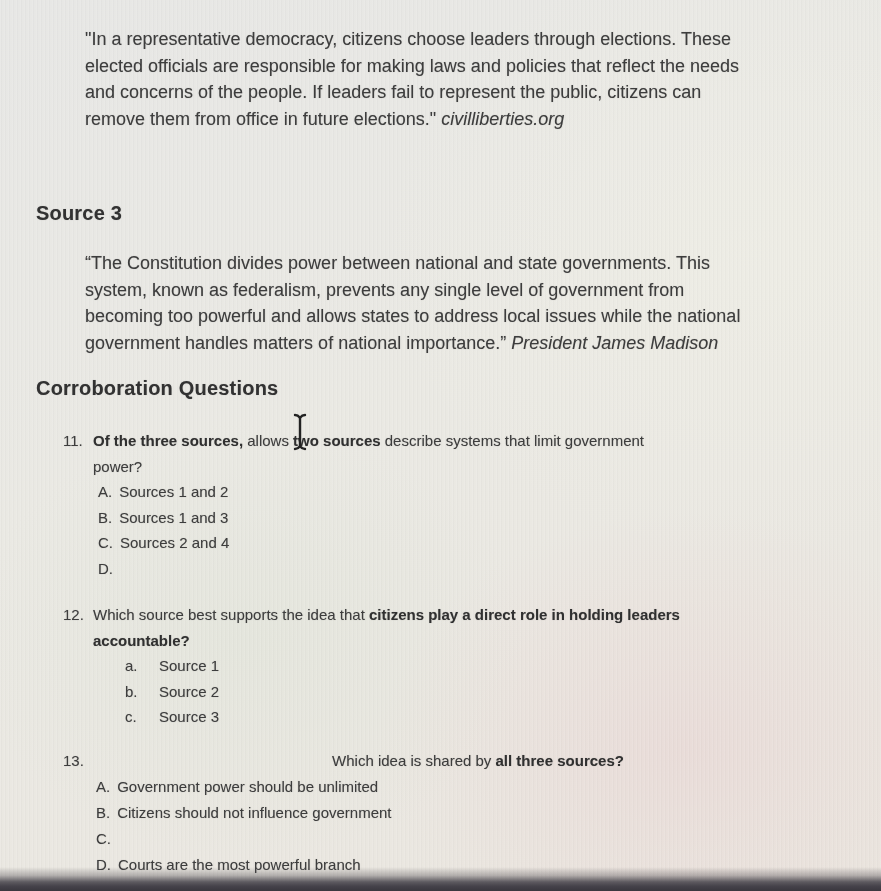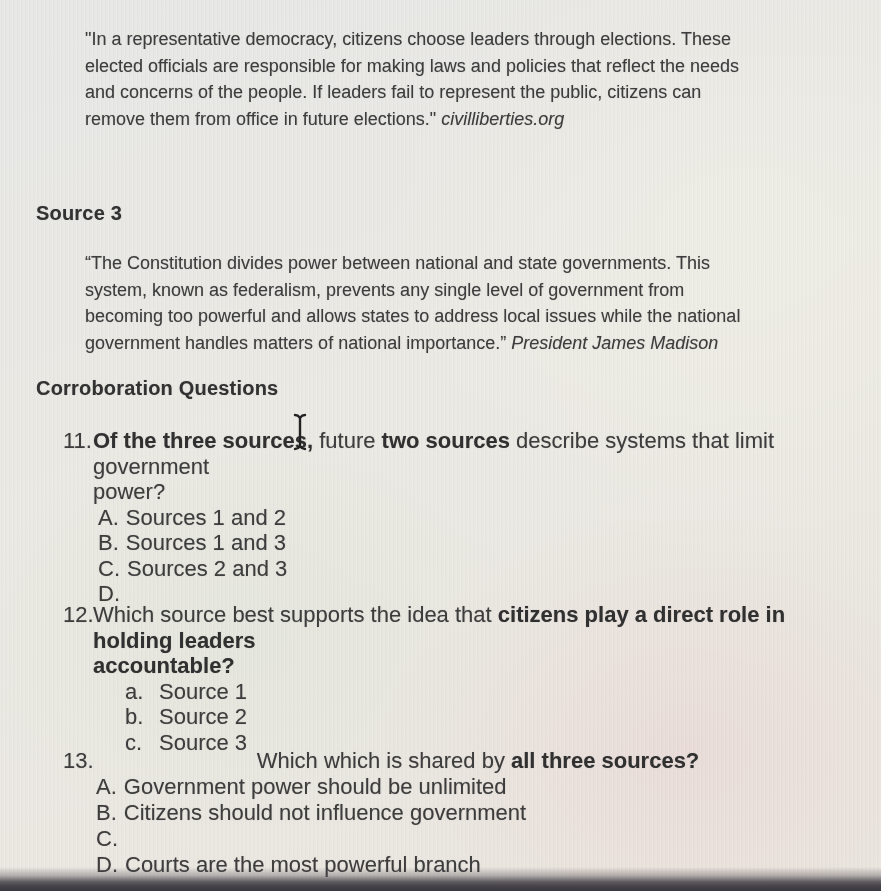--- a/index.html
+++ b/index.html
@@ -43,21 +43,21 @@
     line-height: 24px;
     font-weight: 700;
     color: #323232;
     letter-spacing: 0.2px;
   }
 
   .question {
     position: absolute;
     left: 63px;
     width: 800px;
-    font-size: 22px;
+    font-size: 15px;
   }
   .q11, .q12 { line-height: 25.5px; }
   .q13 { line-height: 26px; text-align: center; }
 
   .qnum { position: absolute; left: 0; top: 0; }
   .qtext { margin: 0 0 0 30px; white-space: pre-wrap; }
 
   .opts {}
   .q11 .opts { padding-left: 35px; }
   .q12 .opts { padding-left: 62px; }
@@ -106,34 +106,34 @@
 
   <p class="quote" style="top:250px"><span class="seg-normal">“The Constitution divides power between national and state governments. This
 system, known as federalism, prevents any single level of government from
 becoming too powerful and allows states to address local issues while the national
 government handles matters of national importance.” </span><span class="seg-italic">President James Madison</span></p>
 
   <h2 class="h" style="top:376px">Corroboration Questions</h2>
 
   <section class="question q11" style="top:428px">
     <span class="qnum">11.</span>
-    <p class="qtext"><span class="seg-bold">Of the three sources,</span><span class="seg-normal"> future </span><span class="seg-bold">two sources</span><span class="seg-normal"> describe systems that limit government
+    <p class="qtext"><span class="seg-bold">Of the three sources,</span><span class="seg-normal"> allows </span><span class="seg-bold">two sources</span><span class="seg-normal"> describe systems that limit government
 power?</span></p>
     <div class="opts">
         <div class="opt">
           <span class="opt-label">A.</span>
           <span class="opt-text">Sources 1 and 2</span>
         </div>
         <div class="opt">
           <span class="opt-label">B.</span>
           <span class="opt-text">Sources 1 and 3</span>
         </div>
         <div class="opt">
           <span class="opt-label">C.</span>
-          <span class="opt-text">Sources 2 and 3</span>
+          <span class="opt-text">Sources 2 and 4</span>
         </div>
         <div class="opt">
           <span class="opt-label">D.</span>
         </div>
       </div>
   </section>
 
   <section class="question q12" style="top:602px">
     <span class="qnum">12.</span>
     <p class="qtext"><span class="seg-normal">Which source best supports the idea that </span><span class="seg-bold">citizens play a direct role in holding leaders
@@ -149,21 +149,21 @@
         </div>
         <div class="opt">
           <span class="opt-label">c.</span>
           <span class="opt-text">Source 3</span>
         </div>
       </div>
   </section>
 
   <section class="question q13" style="top:748px">
     <span class="qnum">13.</span>
-    <p class="qtext"><span class="seg-normal">Which which is shared by </span><span class="seg-bold">all three sources?</span></p>
+    <p class="qtext"><span class="seg-normal">Which idea is shared by </span><span class="seg-bold">all three sources?</span></p>
     <div class="opts">
         <div class="opt">
           <span class="opt-label">A.</span>
           <span class="opt-text">Government power should be unlimited</span>
         </div>
         <div class="opt">
           <span class="opt-label">B.</span>
           <span class="opt-text">Citizens should not influence government</span>
         </div>
         <div class="opt">

